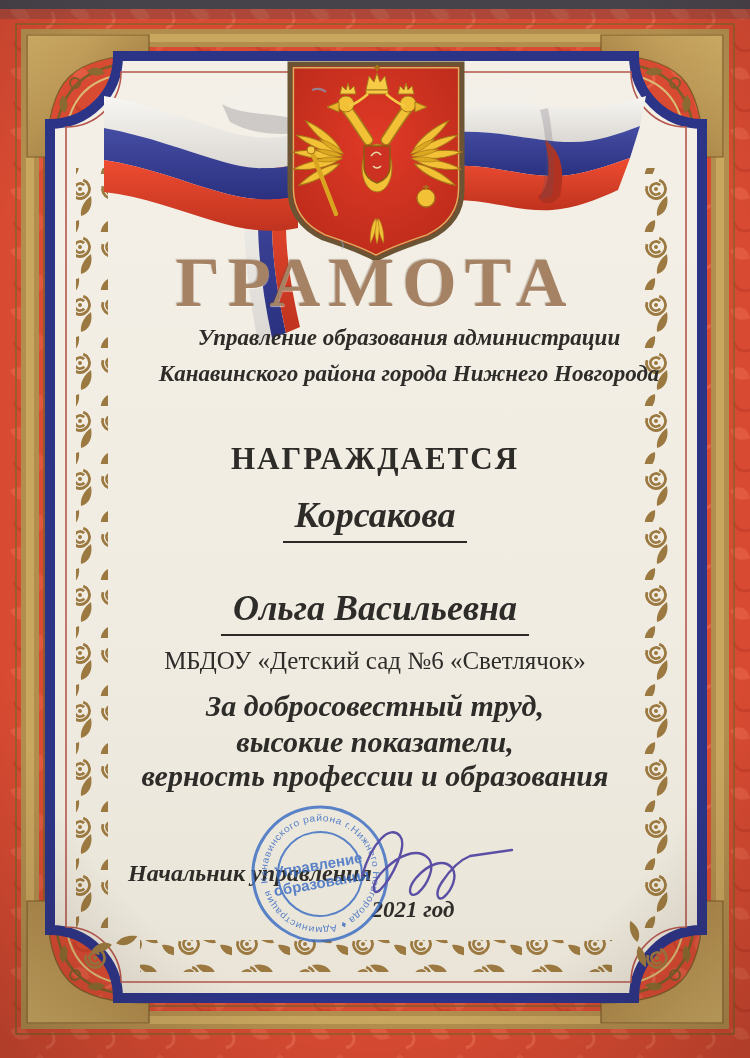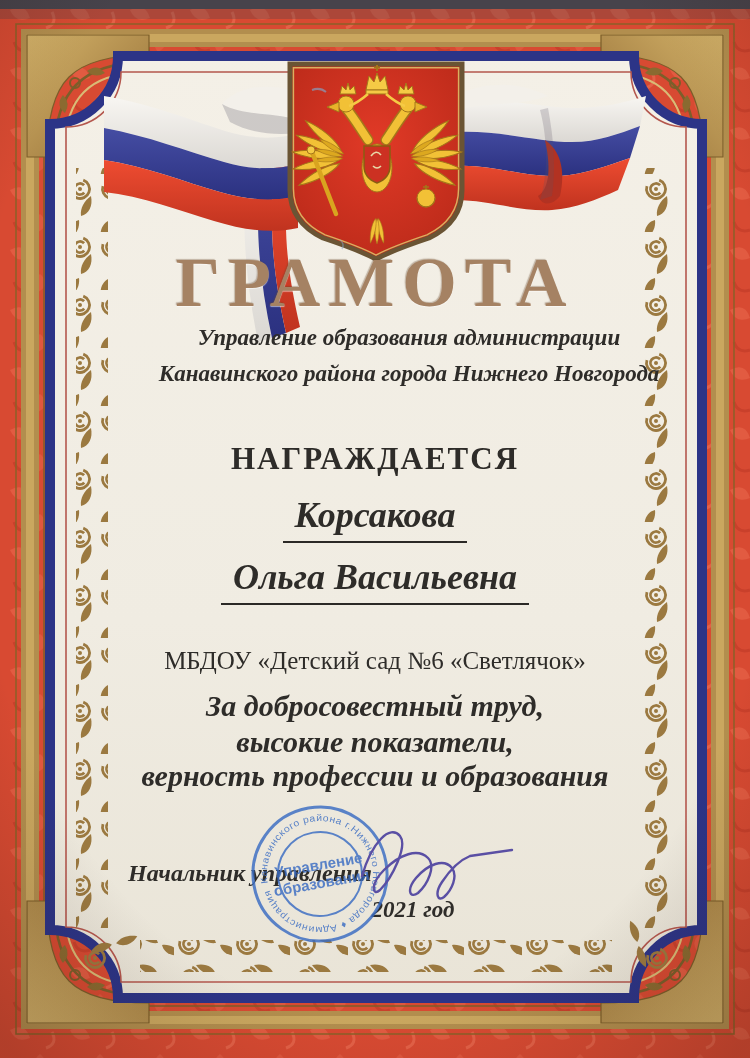--- a/index.html
+++ b/index.html
@@ -8,21 +8,21 @@
   svg.art{position:absolute;left:0;top:0;z-index:1;}
   .content{position:absolute;left:0;top:0;width:750px;height:1058px;z-index:4;}
   svg.overlay{position:absolute;left:0;top:0;z-index:6;pointer-events:none;}
   .line{position:absolute;left:0;right:0;text-align:center;color:#2e2c29;white-space:nowrap;}
   .t-title{top:243px;font-size:70px;font-weight:bold;letter-spacing:8px;color:#a58263;
            text-shadow:0 1px 1px rgba(255,255,255,.55), -1px -1px 1px rgba(101,70,40,.35);}
   .t-iss{font-size:23px;font-weight:bold;font-style:italic;transform:translateX(34px);}
   .t-iss1{top:325px;} .t-iss2{top:361px;}
   .t-award{top:441px;font-size:31px;font-weight:bold;letter-spacing:2px;}
   .t-name{font-size:36px;font-weight:bold;font-style:italic;}
-  .t-name1{top:494px;} .t-name2{top:556px;}
+  .t-name1{top:494px;} .t-name2{top:587px;}
   .t-name .u{display:inline-block;border-bottom:2.5px solid #2b2926;padding:0 12px 5px;}
   .t-pos{top:614px;font-size:22px;font-weight:bold;}
   .t-org{top:647px;font-size:25px;}
   .t-reason{font-size:30px;font-weight:bold;font-style:italic;}
   .t-r1{top:689px;} .t-r2{top:725px;} .t-r3{top:759px;}
   .t-signer{position:absolute;top:860px;font-size:24px;font-weight:bold;font-style:italic;
             color:#2e2c29;white-space:nowrap;}
   .t-signer-title{left:128px;}
   .t-signer-name{right:80px;}
   .t-year{top:897px;font-size:23px;font-weight:bold;font-style:italic;transform:translateX(38px);}

